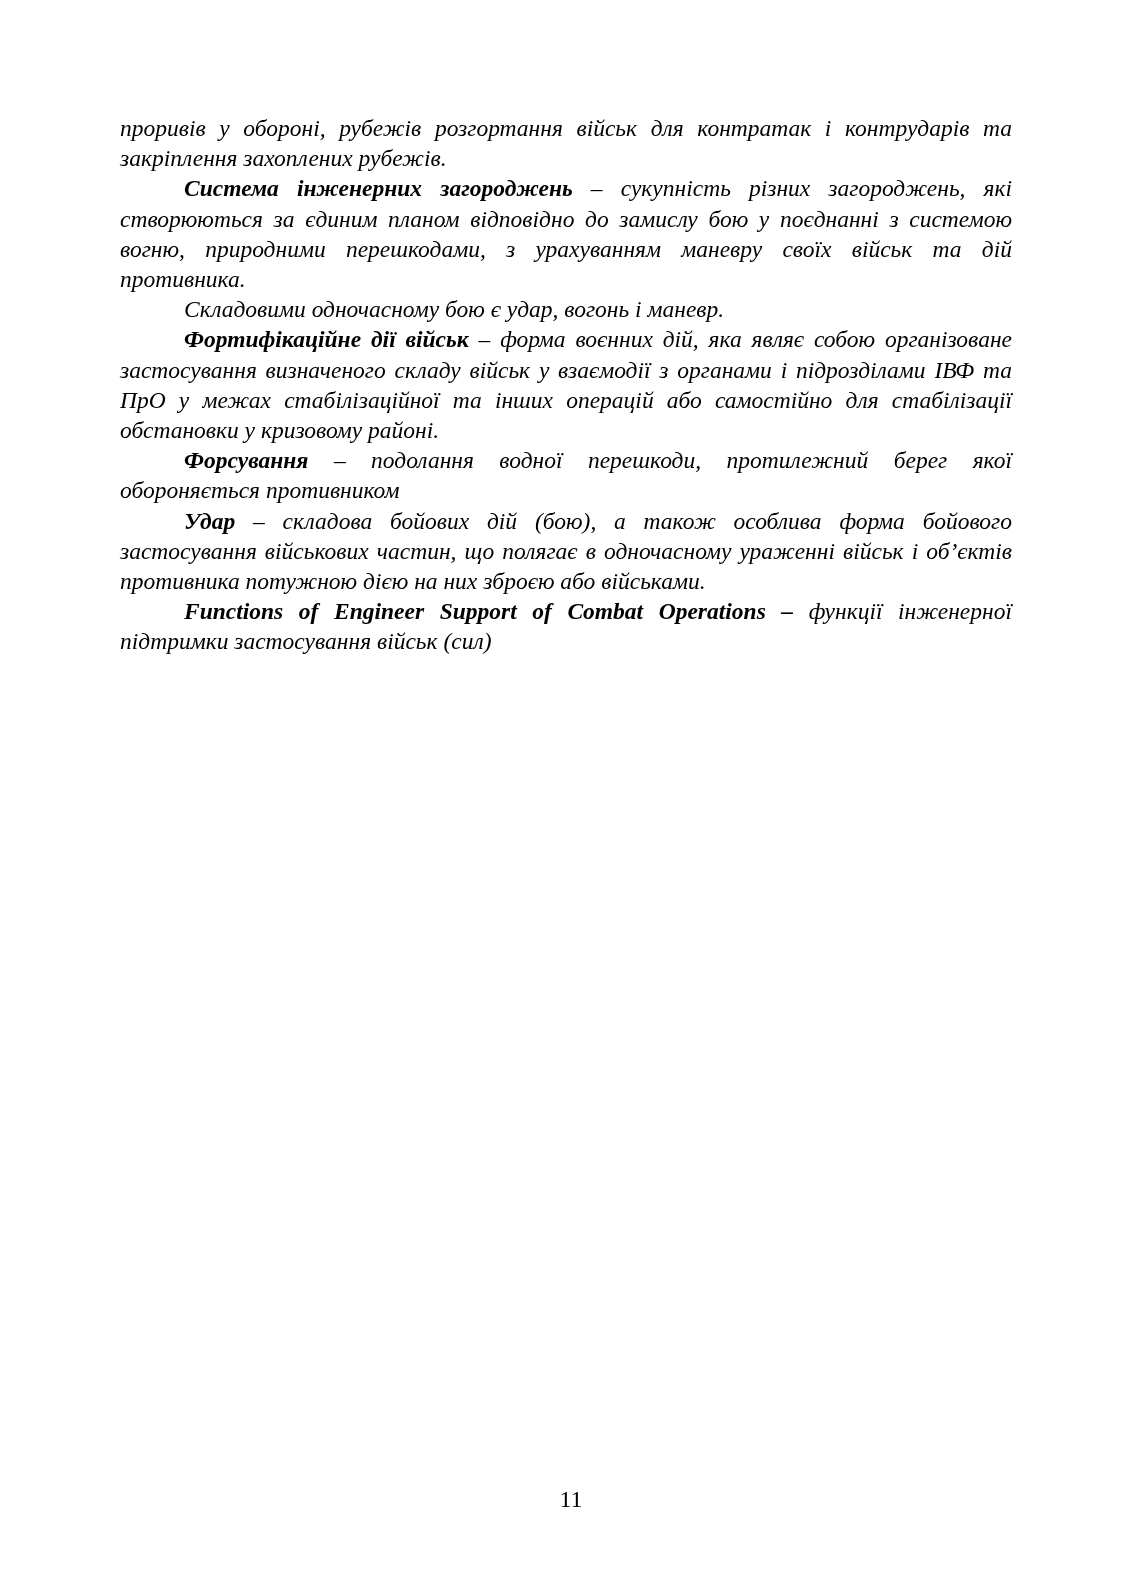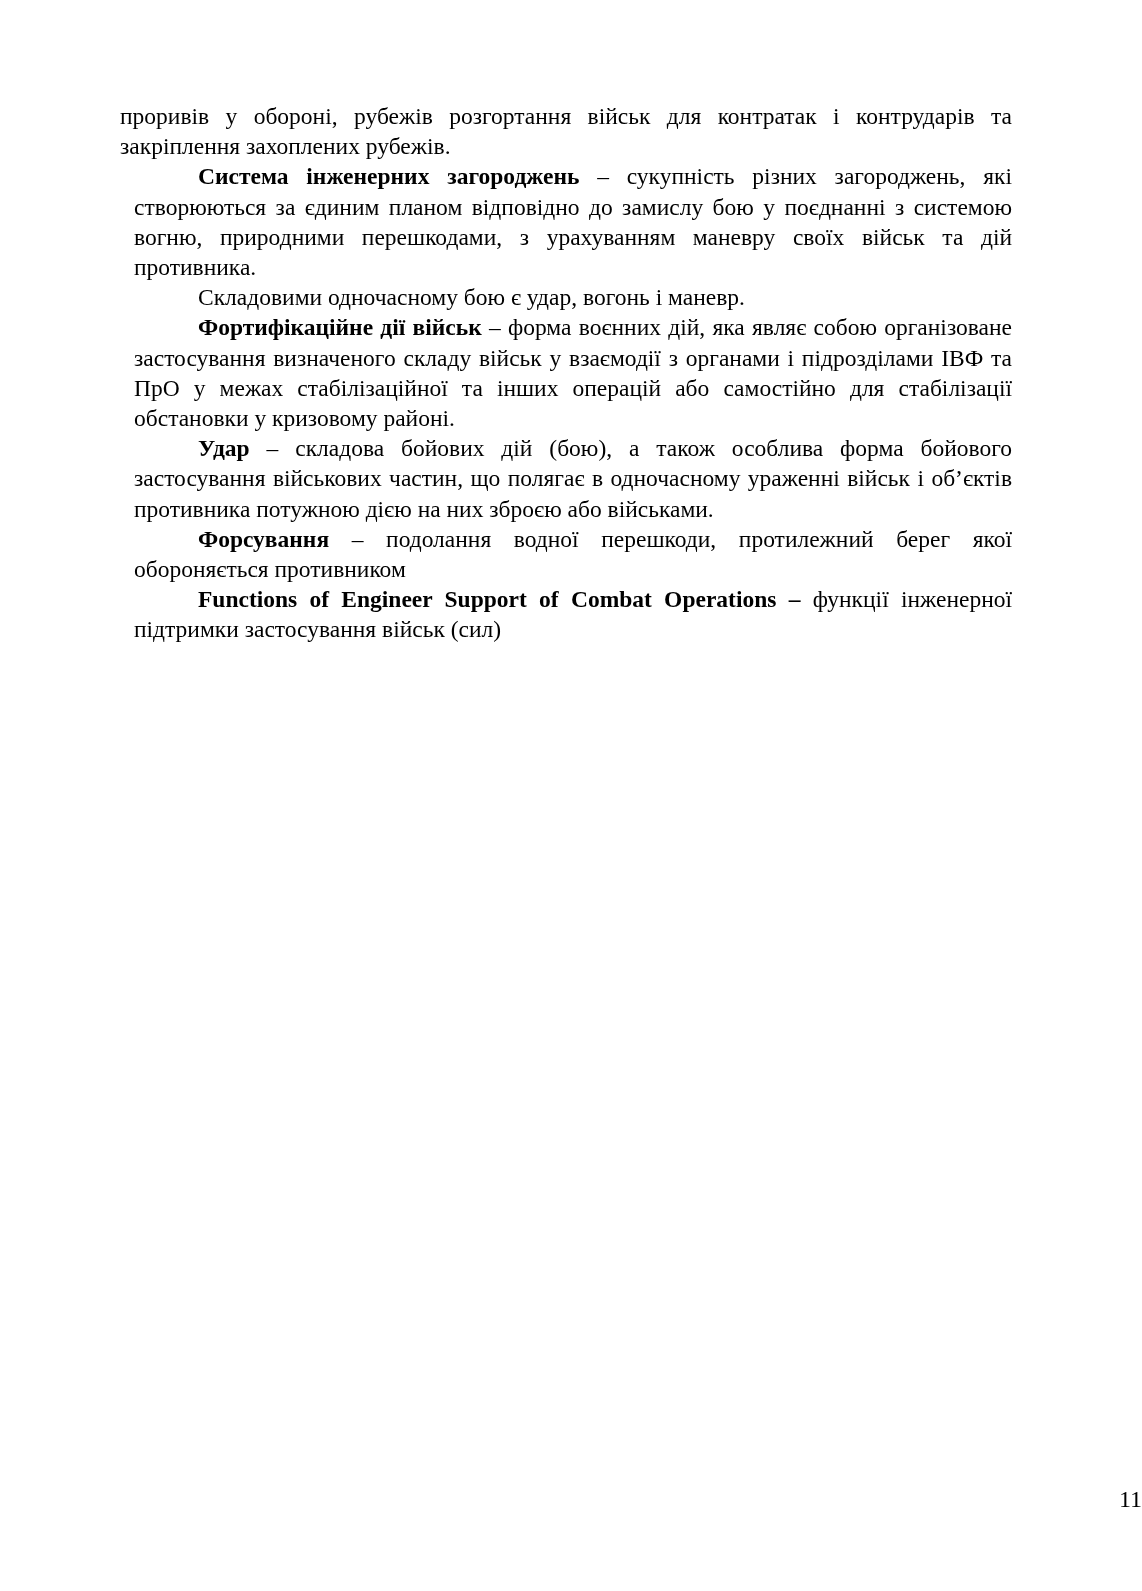--- a/index.html
+++ b/index.html
@@ -10,54 +10,54 @@
   body {
     width: 1142px;
     height: 1591px;
     position: relative;
     font-family: "Liberation Serif", "DejaVu Serif", serif;
     color: #000000;
   }
   .text-block {
     position: absolute;
     left: 120px;
-    top: 101px;
+    top: 113px;
     width: 892px;
+    font-style: italic;
   }
   .text-block p {
     margin: 0;
     padding: 0;
     font-size: 23.5px;
     line-height: 30.2px;
     text-align: justify;
     text-justify: inter-word;
   }
   .text-block p.indent {
     text-indent: 64px;
-    margin-left: 14px;
   }
   .text-block .lead {
     font-weight: bold;
   }
   .page-number {
     position: absolute;
     left: 0;
     top: 1484px;
     width: 100%;
-    text-align: right;
+    text-align: center;
     font-size: 24px;
     line-height: 30px;
   }
 </style>
 </head>
 <body>
 
 <div class="text-block">
   <p><span class="lead"></span><span>проривів у обороні, рубежів розгортання військ для контратак і контрударів та закріплення захоплених рубежів.</span></p>
   <p class="indent"><span class="lead">Система інженерних загороджень</span><span> – сукупність різних загороджень, які створюються за єдиним планом відповідно до замислу бою у поєднанні з системою вогню, природними перешкодами, з урахуванням маневру своїх військ та дій противника.</span></p>
   <p class="indent"><span class="lead"></span><span>Складовими одночасному бою є удар, вогонь і маневр.</span></p>
   <p class="indent"><span class="lead">Фортифікаційне дії військ</span><span> – форма воєнних дій, яка являє собою організоване застосування визначеного складу військ у взаємодії з органами і підрозділами ІВФ та ПрО у межах стабілізаційної та інших операцій або самостійно для стабілізації обстановки у кризовому районі.</span></p>
+  <p class="indent"><span class="lead">Форсування</span><span> – подолання водної перешкоди, протилежний берег якої обороняється противником</span></p>
   <p class="indent"><span class="lead">Удар</span><span> – складова бойових дій (бою), а також особлива форма бойового застосування військових частин, що полягає в одночасному ураженні військ і об’єктів противника потужною дією на них зброєю або військами.</span></p>
-  <p class="indent"><span class="lead">Форсування</span><span> – подолання водної перешкоди, протилежний берег якої обороняється противником</span></p>
   <p class="indent"><span class="lead">Functions of Engineer Support of Combat Operations –</span><span> функції інженерної підтримки застосування військ (сил)</span></p>
 </div>
 
 <div class="page-number">11</div>
 
 </body></html>

